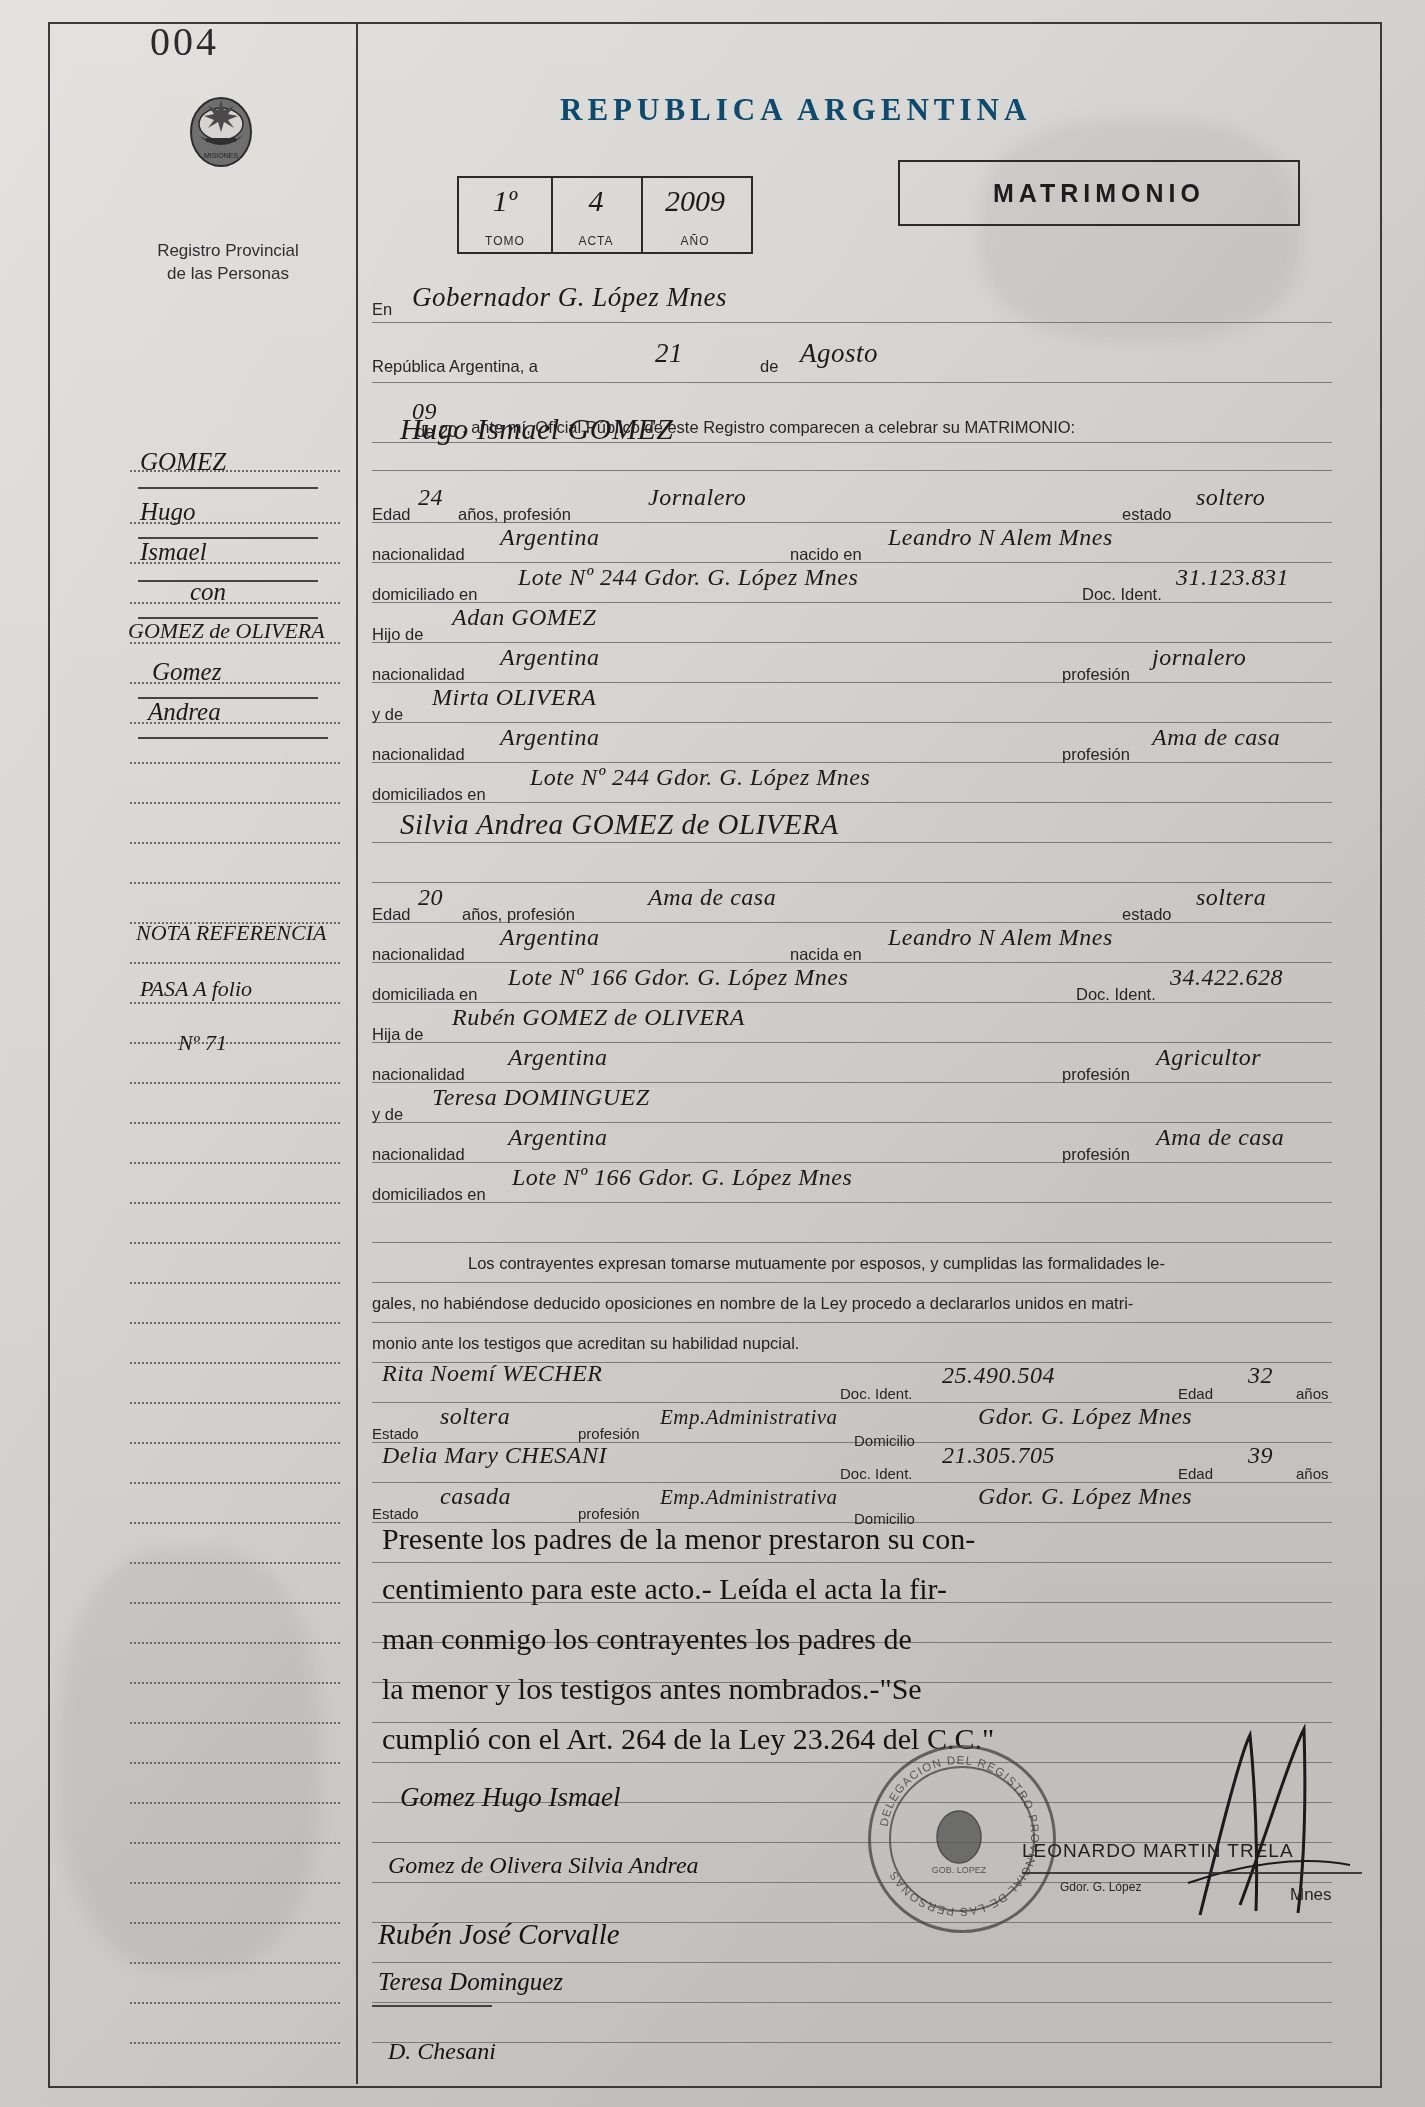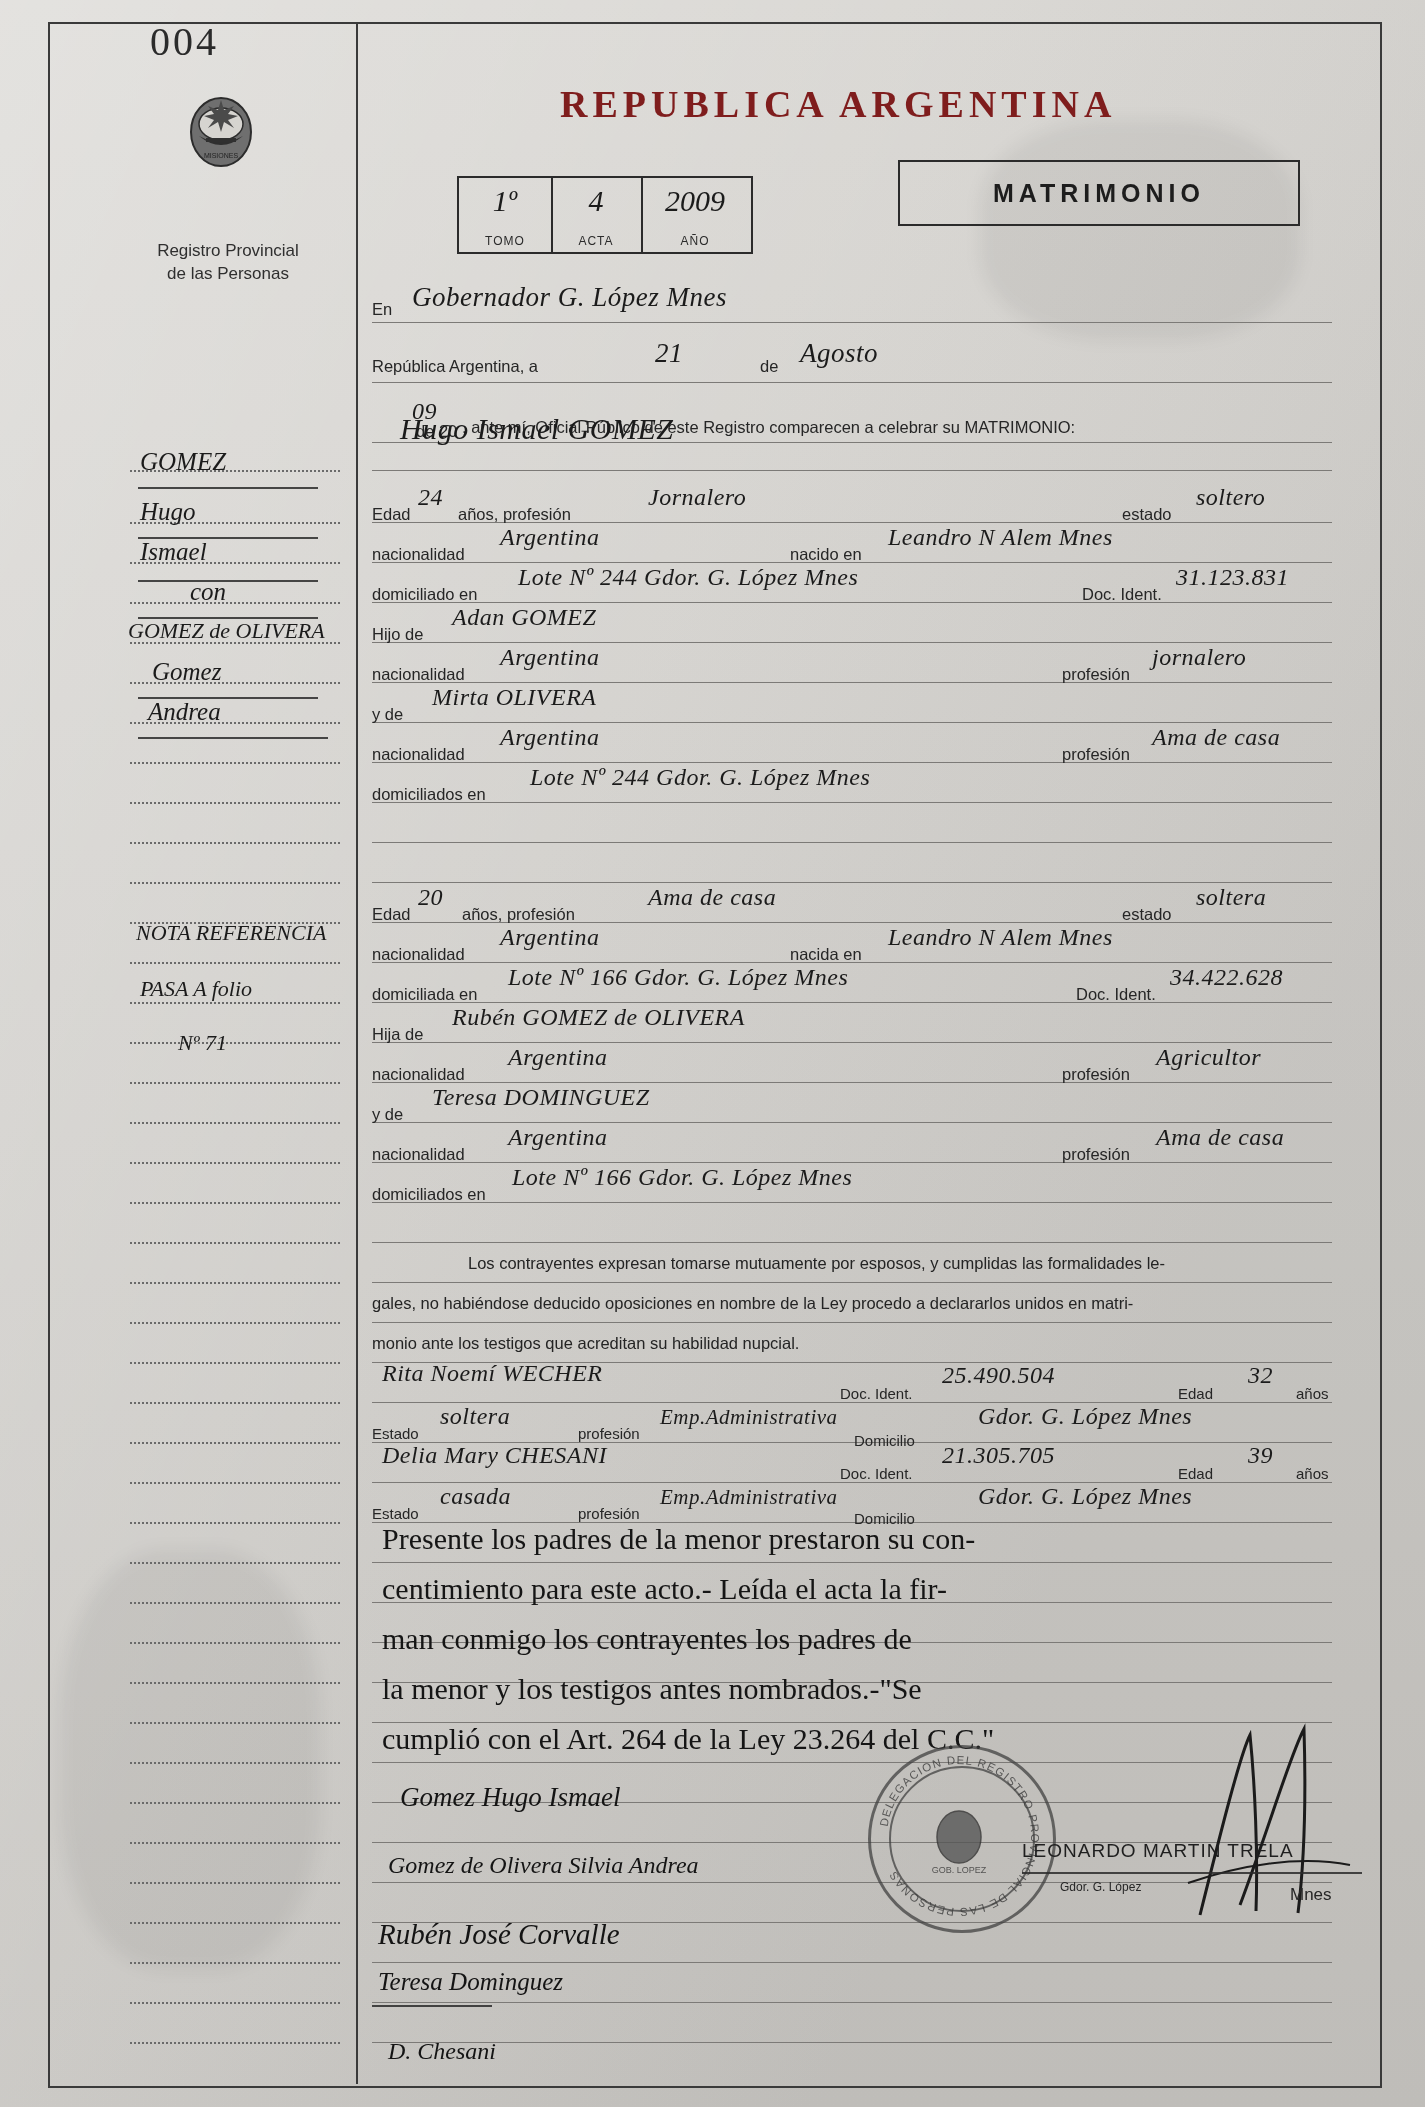--- a/index.html
+++ b/index.html
@@ -44,23 +44,23 @@
   }
   .crest{
     position:absolute;left:176px;top:92px;width:90px;height:78px;
   }
   .reg-label{
     position:absolute;left:108px;top:240px;width:240px;
     text-align:center;font-size:17px;color:#2f2f2f;line-height:1.35;
   }
 
   .title{
-    position:absolute;left:560px;top:82px;
-    font-family:"Liberation Serif", serif;
-    font-size:38px;font-weight:bold;letter-spacing:5px;color:#7f1d1d;
+    position:absolute;left:560px;top:92px;
+    font-family:"Liberation Serif", serif;
+    font-size:31px;font-weight:bold;letter-spacing:5px;color:#0c4a6e;
   }
   .matr-box{
     position:absolute;left:898px;top:160px;width:398px;height:62px;
     border:2px solid #2b2b2b;
   }
   .matr-box span{
     display:block;text-align:center;line-height:62px;
     font-size:25px;letter-spacing:5px;color:#1d1d1d;font-weight:bold;
     font-family:"Liberation Sans", sans-serif;
   }
@@ -340,20 +340,21 @@
   <div class="hand s" style="left:432px;top:684px;">Mirta OLIVERA</div>
 
   <div class="lbl" style="left:372px;top:745px;">nacionalidad</div>
   <div class="hand s" style="left:500px;top:724px;">Argentina</div>
   <div class="lbl" style="left:1062px;top:745px;">profesión</div>
   <div class="hand s" style="left:1152px;top:724px;">Ama de casa</div>
 
   <div class="lbl" style="left:372px;top:785px;">domiciliados en</div>
   <div class="hand s" style="left:530px;top:764px;">Lote Nº 244 Gdor. G. López Mnes</div>
 
+  <div class="hand" style="left:400px;top:808px;font-size:29px;">Silvia Andrea GOMEZ de OLIVERA</div>
 
   <div class="lbl" style="left:372px;top:905px;">Edad</div>
   <div class="hand s" style="left:418px;top:884px;">20</div>
   <div class="lbl" style="left:462px;top:905px;">años, profesión</div>
   <div class="hand s" style="left:648px;top:884px;">Ama de casa</div>
   <div class="lbl" style="left:1122px;top:905px;">estado</div>
   <div class="hand s" style="left:1196px;top:884px;">soltera</div>
 
   <div class="lbl" style="left:372px;top:945px;">nacionalidad</div>
   <div class="hand s" style="left:500px;top:924px;">Argentina</div>

